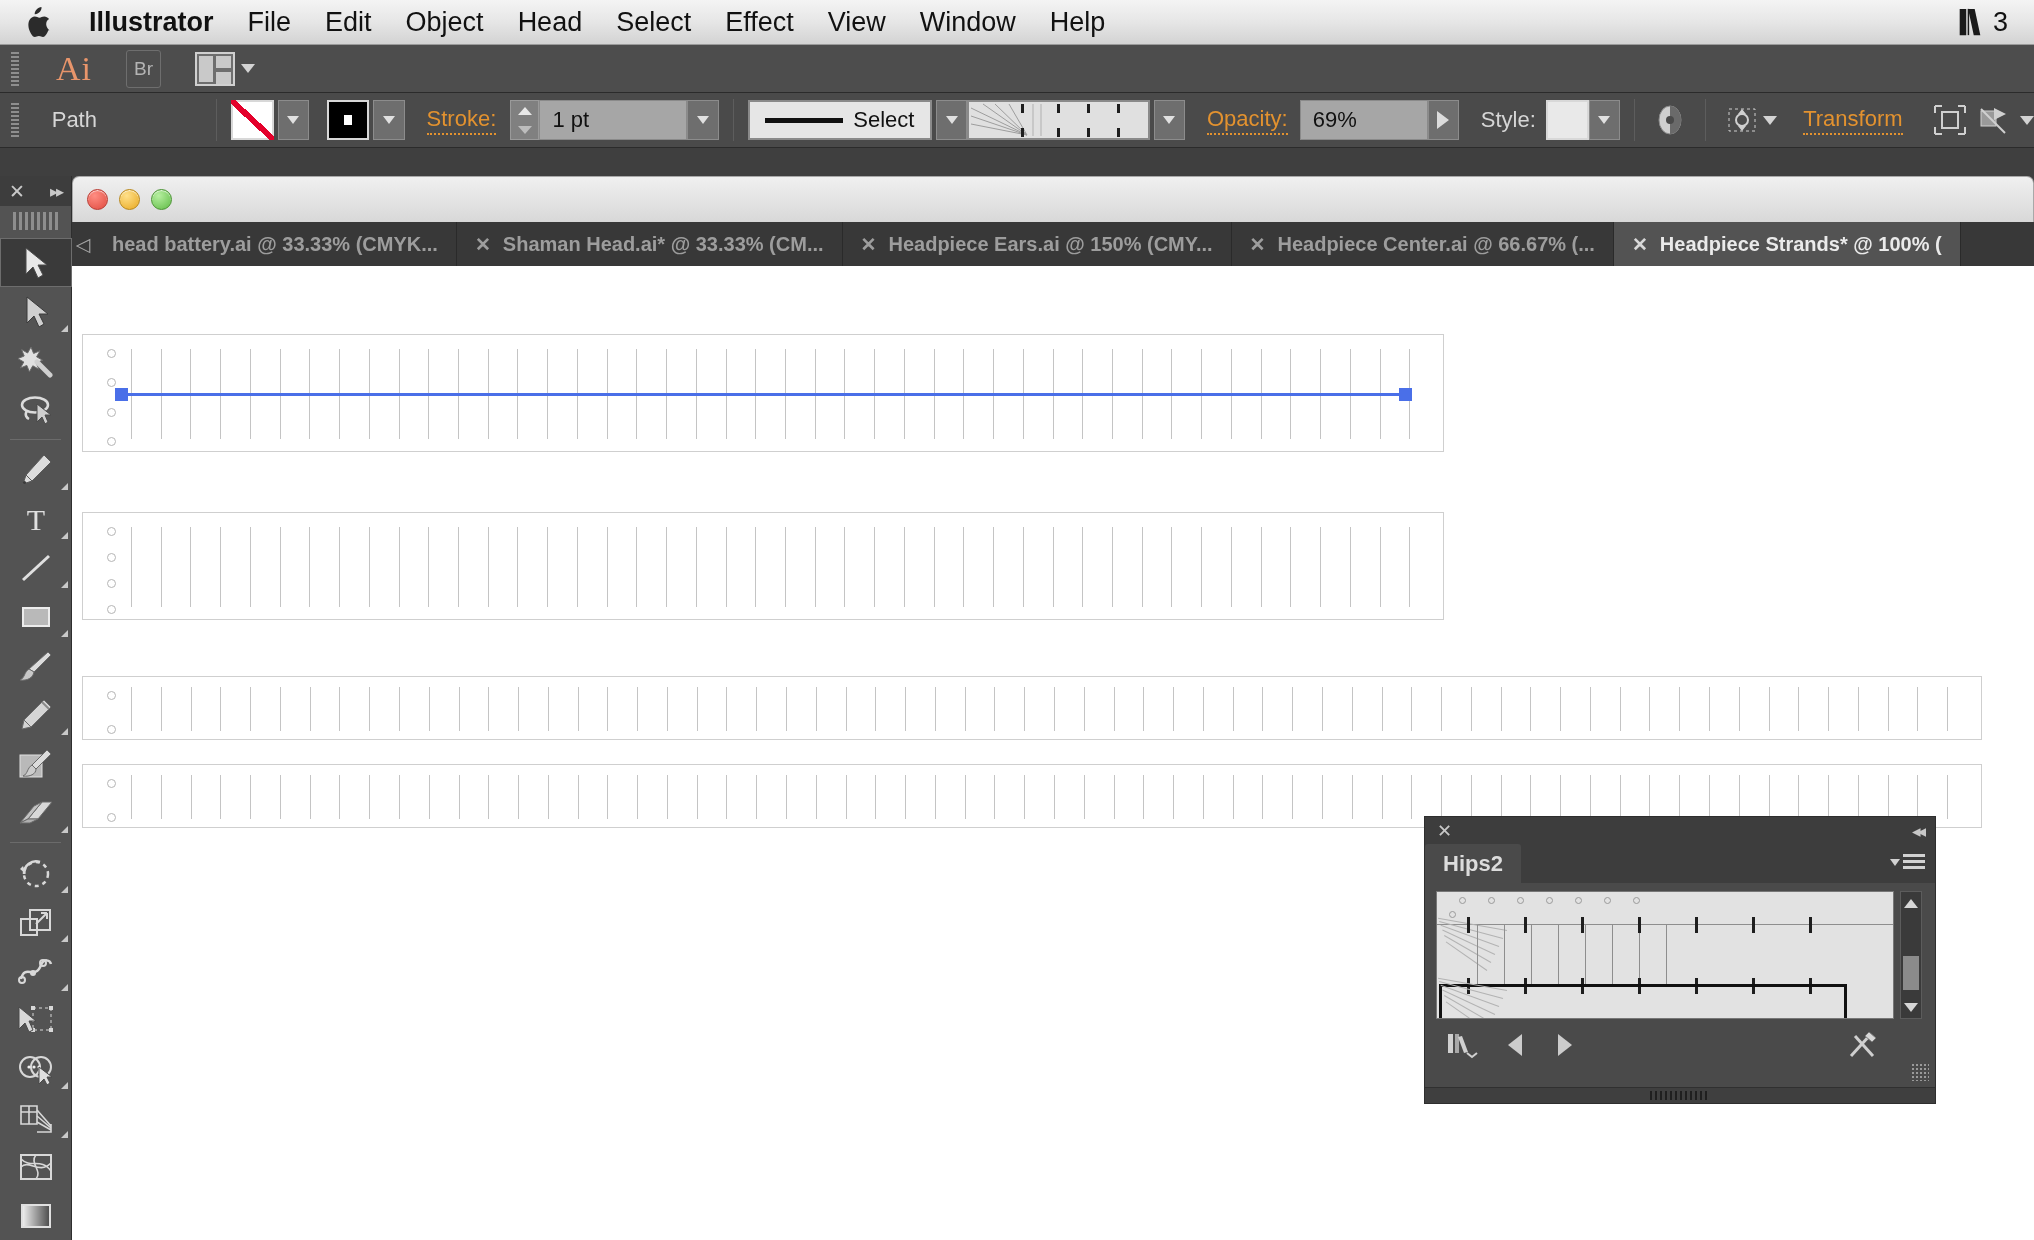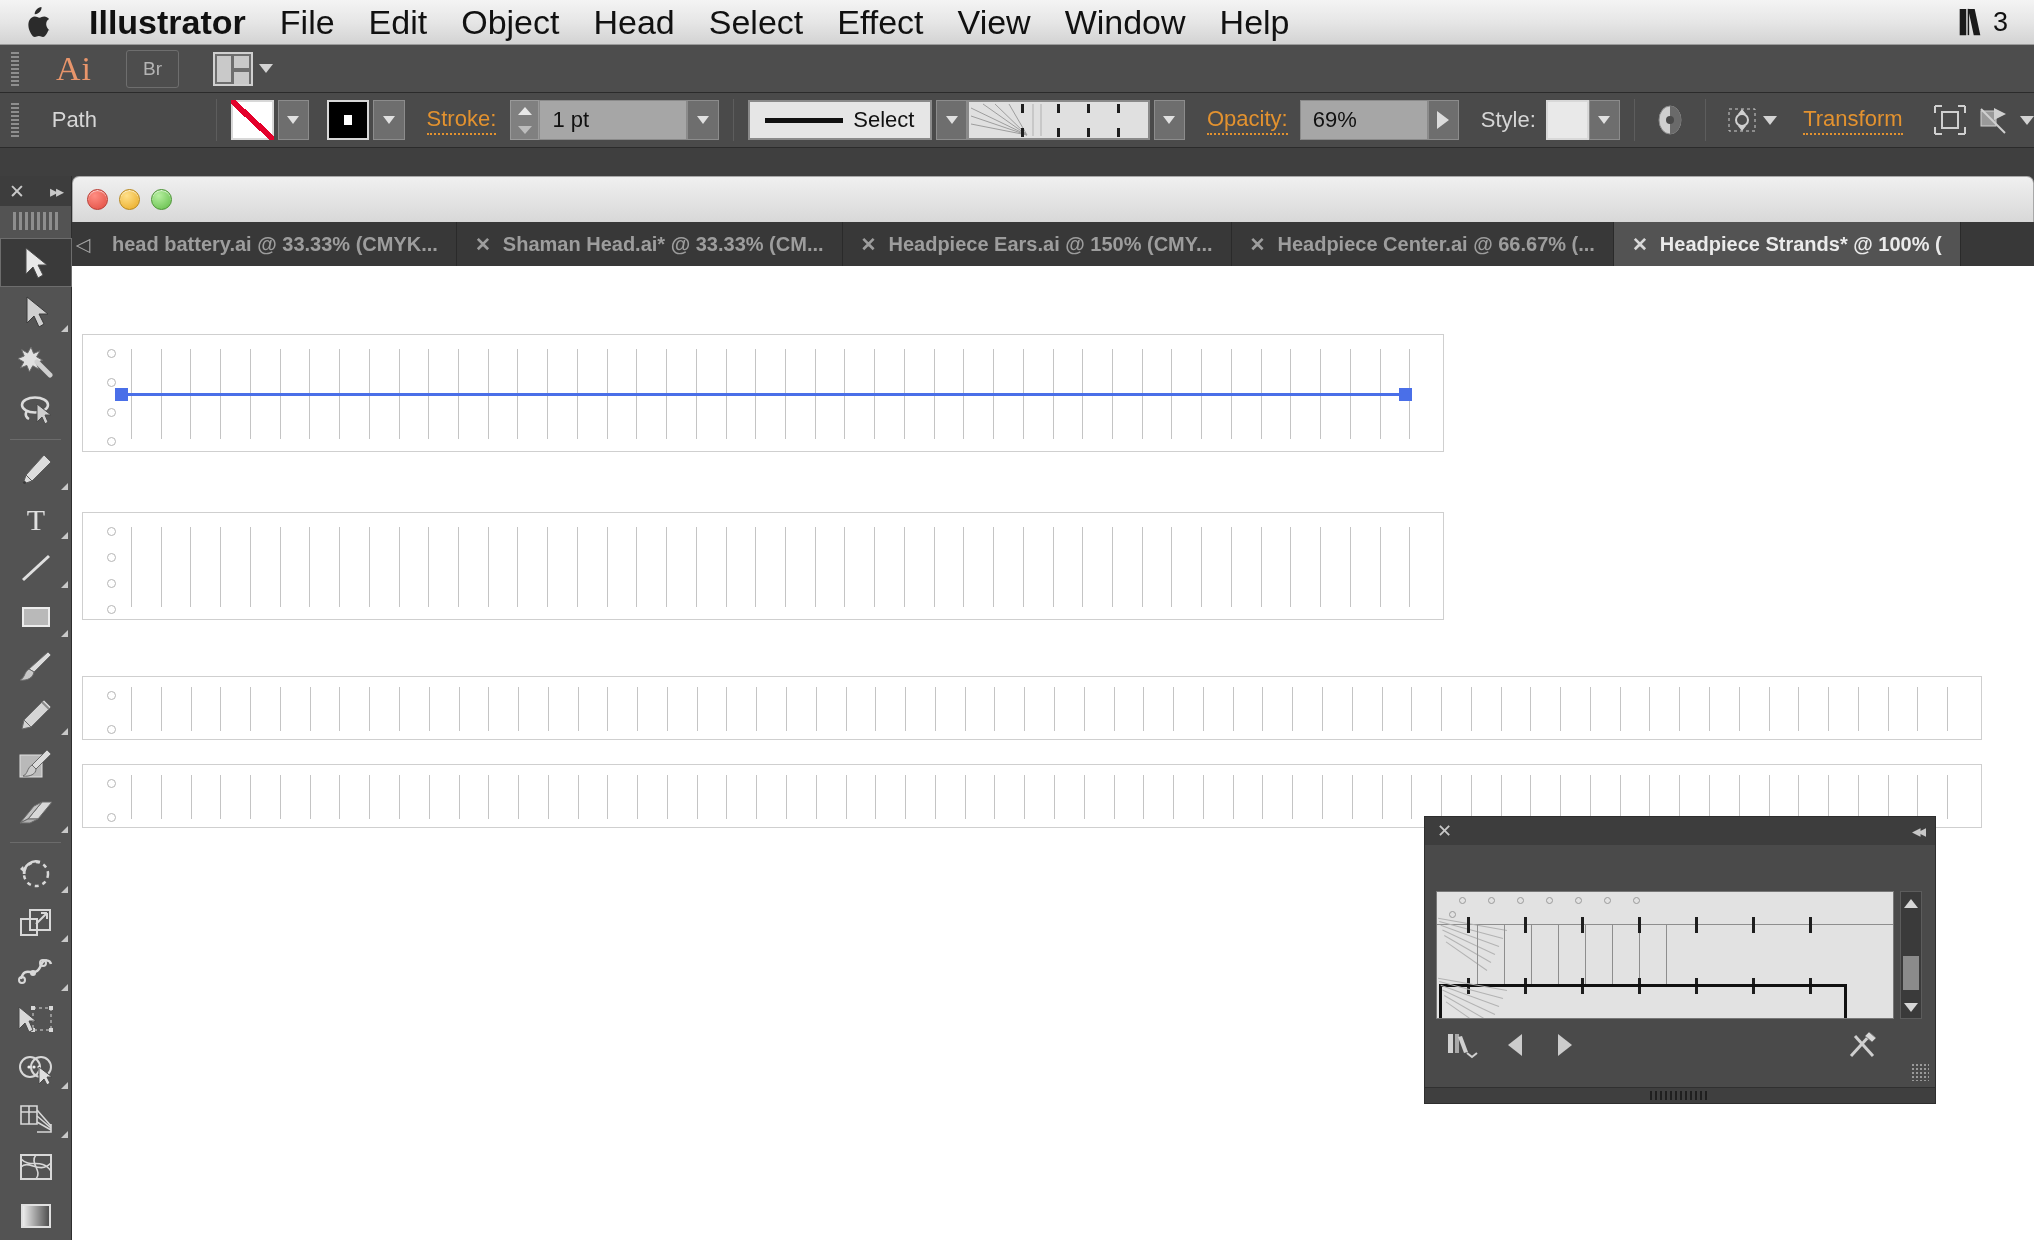--- a/index.html
+++ b/index.html
@@ -12,39 +12,39 @@
 
   
   .macbar{
     position:absolute; left:0; top:0; width:2034px; height:45px;
     background:linear-gradient(to bottom,#f4f4f4 0%,#e6e6e6 50%,#d3d3d3 100%);
     border-bottom:1px solid #9a9a9a;
     display:flex; align-items:center; color:#111;
   }
   .apple-logo{ width:26px; height:30px; margin-left:24px; margin-right:22px; position:relative; }
   .apple-logo svg{ display:block; }
-  .macbar .mitem{ font-size:34px; padding:0 17px; color:#111; line-height:1; white-space:nowrap;}
+  .macbar .mitem{ font-size:27px; padding:0 17px; color:#111; line-height:1; white-space:nowrap;}
   .macbar .mitem.bold{ font-weight:bold; }
   .macbar .right{ margin-left:auto; display:flex; align-items:center; padding-right:26px; gap:10px;}
   .ai-badge{ width:26px; height:30px; display:block;}
   .badge-num{ font-size:27px; color:#111;}
 
   
   .appbar{
     position:absolute; left:0; top:45px; width:2034px; height:48px;
     background:#4d4d4d; border-bottom:1px solid #2b2b2b;
     display:flex; align-items:center;
   }
   .grip{ width:10px; height:34px; margin-left:10px; margin-right:14px;
     background-image:repeating-linear-gradient(to bottom,#9a9a9a 0 2px,transparent 2px 4px);
     background-size:8px 100%; background-repeat:no-repeat; background-position:center;
     opacity:.85;}
   .ai-logo{ color:#e8956b; font-size:34px; font-weight:normal; letter-spacing:1px;
     margin-left:22px; margin-right:34px; line-height:1; font-family:"Liberation Serif",serif;}
-  .br-btn{ width:53px; height:38px; border:1px solid #6e6e6e; border-radius:3px;
+  .br-btn{ width:35px; height:38px; border:1px solid #6e6e6e; border-radius:3px;
     display:flex;align-items:center;justify-content:center;color:#b4b4b4;font-size:19px;}
   .arrange-btn{ margin-left:34px; display:flex; align-items:center; gap:6px;}
   .arrange-ico{ width:40px; height:34px; border:2px solid #d0d0d0; background:#6e6e6e; position:relative;}
   .arrange-ico:before{content:"";position:absolute;left:2px;top:2px;width:14px;bottom:2px;background:#c9c9c9;}
   .arrange-ico:after{content:"";position:absolute;left:19px;top:2px;right:2px;height:12px;background:#c9c9c9;
     box-shadow:0 16px 0 0 #c9c9c9;}
   .caret{ width:0;height:0;border-left:7px solid transparent;border-right:7px solid transparent;border-top:9px solid #d3d3d3;}
 
   
   .ctrlbar{
@@ -739,20 +739,27 @@
         <div class="dot" style="left: 24px; top: 48px;"></div>
       </div>
     </div>
 </div>
 
 <div class="panel">
   <div class="panel-top">
     <span class="panel-x">✕</span>
     <span class="panel-collapse">◂◂</span>
   </div>
+  <div class="panel-tabs">
+    <div class="panel-tab">Hips2</div>
+    <div class="panel-menu">
+      <span class="caret" style="border-top-color:#d2d2d2;border-left-width:5px;border-right-width:5px;border-top-width:7px"></span>
+      <span class="hamb"></span>
+    </div>
+  </div>
 
   <div class="panel-body" id="panel-body">
       <div class="pb-line" style="left: 0px; top: 32px; width: 100%; height: 1px;"></div>
       <div class="pb-dot" style="left: 22px; top: 5px;"></div>
       <div class="pb-dot" style="left: 51px; top: 5px;"></div>
       <div class="pb-dot" style="left: 80px; top: 5px;"></div>
       <div class="pb-dot" style="left: 109px; top: 5px;"></div>
       <div class="pb-dot" style="left: 138px; top: 5px;"></div>
       <div class="pb-dot" style="left: 167px; top: 5px;"></div>
       <div class="pb-dot" style="left: 196px; top: 5px;"></div>

